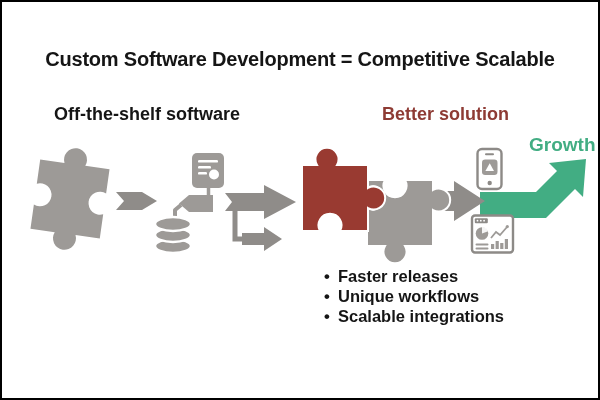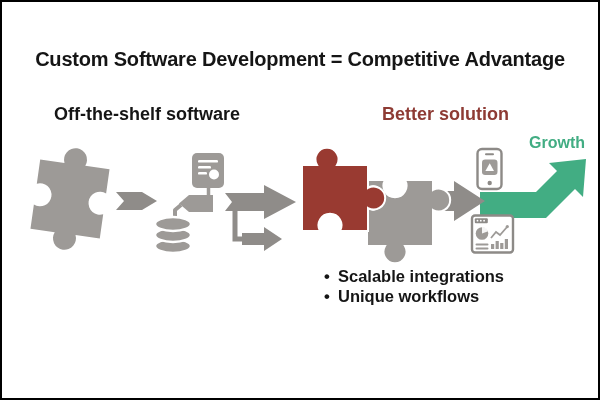--- a/index.html
+++ b/index.html
@@ -14,35 +14,35 @@
     font-family:"Liberation Sans", sans-serif; color:var(--text-black);
   }
   .title{
     position:absolute; left:0; right:0; top:46px; margin:0;
     text-align:center; font-size:20px; font-weight:bold;
     letter-spacing:-0.2px; color:var(--text-black);
   }
   .label{position:absolute; font-weight:bold; white-space:nowrap;}
   .label-left{left:52px; top:102px; font-size:18px; color:var(--text-black);}
   .label-right{left:380px; top:102px; font-size:18px; color:var(--accent-red);}
-  .label-growth{left:527px; top:132px; font-size:16px; color:var(--accent-green);}
+  .label-growth{left:527px; top:132px; font-size:19px; color:var(--accent-green);}
   .art{position:absolute; left:0; top:0;}
   .benefits{
     position:absolute; left:322px; top:264px; margin:0; padding:0;
     list-style:none; font-size:16.5px; font-weight:bold; line-height:20px;
     color:var(--text-black);
   }
   .benefits li::before{content:"•"; display:inline-block; width:14px;}
 </style>
 </head>
 <body>
 
 <div class="frame">
 
-  <h1 class="title">Custom Software Development = Competitive Advantage</h1>
+  <h1 class="title">Custom Software Development = Competitive Scalable</h1>
 
   <div class="label label-left">Off-the-shelf software</div>
   <div class="label label-right">Better solution</div>
   <div class="label label-growth">Growth</div>
 
   <svg class="art" width="600" height="400" viewBox="0 0 600 400">
 
     <g transform="translate(68,197) rotate(8)">
       <path fill="var(--shape-gray)" d="M-35 -35 L-10.5 -35 A11.5 11.5 0 1 1 10.5 -35 L35 -35 L35 -10.5 A11.5 11.5 0 1 0 35 10.5 L35 35 L10.5 35 A11.5 11.5 0 1 1 -10.5 35 L-35 35 L-35 10.5 A11.5 11.5 0 1 0 -35 -10.5 Z"></path>
     </g>
@@ -112,17 +112,18 @@
       <path d="M489 236 L494 230 L498 233 L505 225" stroke="var(--shape-gray)" stroke-width="1.8" fill="none"></path>
       <circle cx="505.3" cy="224.6" r="1.6" fill="var(--shape-gray)"></circle>
       <rect x="489" y="242" width="3.2" height="5" fill="var(--shape-gray)"></rect>
       <rect x="493.6" y="239" width="3.2" height="8" fill="var(--shape-gray)"></rect>
       <rect x="498.2" y="241" width="3.2" height="6" fill="var(--shape-gray)"></rect>
       <rect x="502.8" y="237" width="3.2" height="10" fill="var(--shape-gray)"></rect>
     </g>
   </svg>
 
   <ul class="benefits">
+    <li>Faster releases</li>
+    <li>Unique workflows</li>
     <li>Scalable integrations</li>
-    <li>Unique workflows</li>
   </ul>
 
 </div>
 
 </body></html>

